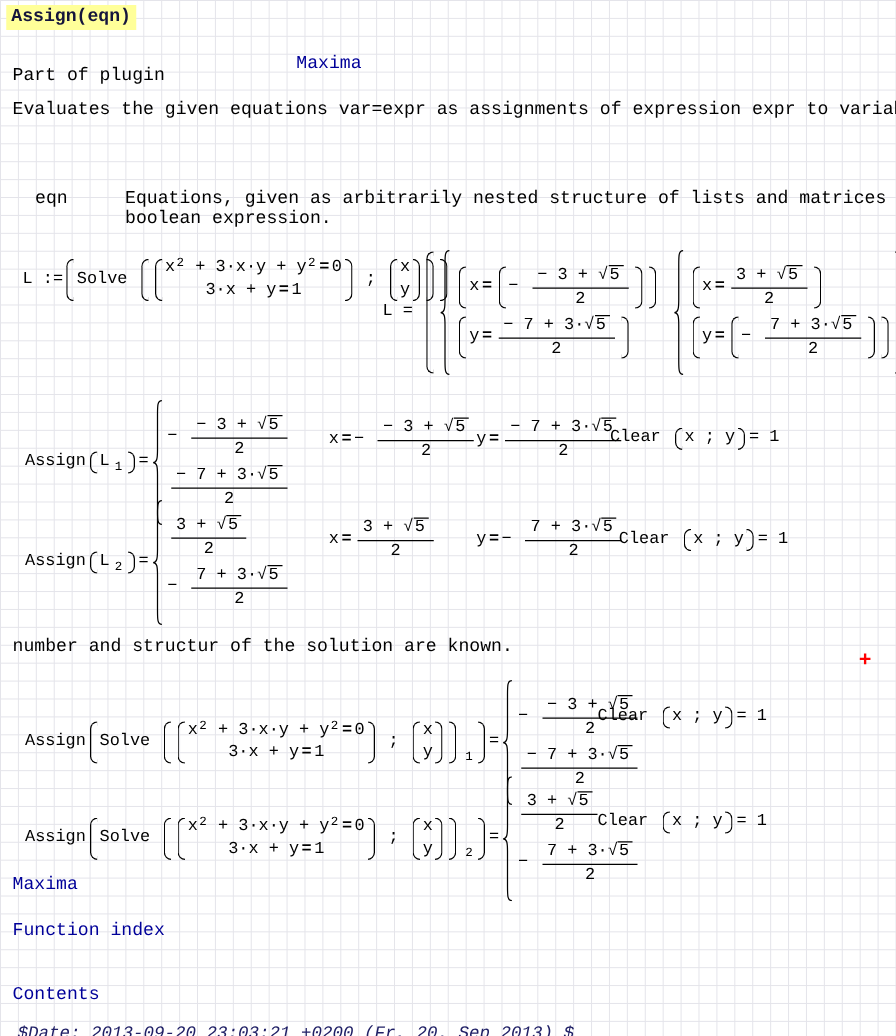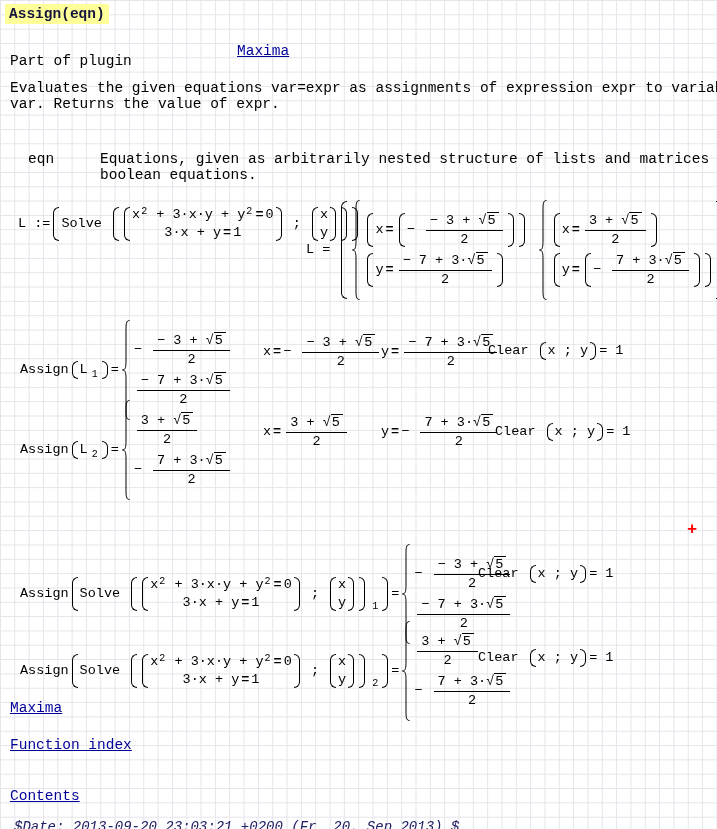--- a/index.html
+++ b/index.html
@@ -7,21 +7,21 @@
     position:relative;width:717px;height:829px;overflow:hidden;
     font-family:"Liberation Mono","DejaVu Sans Mono",monospace;color:#000;
     background-image:
       linear-gradient(to right,#e4e4ea 1px,transparent 1px),
       linear-gradient(to bottom,#e4e4ea 1px,transparent 1px);
     background-size:14.33px 14.33px;
   }
   .region{position:absolute;white-space:pre;}
   .text{font-size:14.5px;line-height:16px;}
   .title{font-size:14.5px;font-weight:bold;background:#ffff99;padding:2px 4px;color:#14143c;}
-  .link{font-size:14.5px;color:#000099;text-decoration:underline;cursor:pointer;line-height:16px;}
+  .link{font-size:14.5px;color:#000099;cursor:pointer;line-height:16px;}
   .footer{font-size:14px;font-style:italic;color:#202066;line-height:18px;margin-top:47px;}
   .cursor{position:absolute;color:#ff0000;font-size:17px;font-weight:bold;line-height:17px;}
   
   .math{position:absolute;display:flex;align-items:center;font-size:13.5px;line-height:16px;white-space:pre;}
   .mr{display:inline-flex;align-items:center;}
   .mt{display:inline-block;}
   .beq{font-weight:bold;margin:0 2px;}
   .msup{font-size:10px;align-self:flex-start;position:relative;top:-3px;margin:0 1px;}
   .msub{font-size:10px;align-self:flex-end;position:relative;top:3px;margin:0 2px 0 4px;}
   .mfrac{display:inline-flex;flex-direction:column;align-items:center;margin:0 3px;}
@@ -45,25 +45,24 @@
 <body>
 
 <div id="canvas">
 
   <div class="region title" style="left:5px;top:4px">Assign(eqn)</div>
 
   <div class="region text" style="left:10px;top:53px">Part of plugin</div>
   <a class="region link" style="left:237px;top:43px">Maxima</a>
 
   <div class="region text" style="left:10px;top:80px">Evaluates the given equations var=expr as assignments of expression expr to variable</div>
-  <div class="region text" style="left:10px;top:96px">var. Returns the value of expr.</div>
 
   <div class="region text" style="left:28px;top:151px">eqn</div>
   <div class="region text" style="left:100px;top:151px">Equations, given as arbitrarily nested structure of lists and matrices of</div>
-  <div class="region text" style="left:100px;top:167px">boolean equations.</div>
+  <div class="region text" style="left:100px;top:167px">boolean expression.</div>
 
   <div class="math" style="left:18px;top:206px"><span class="mr"><span class="mt">L :=</span><span class="mr mpar"><span class="mpl"></span><span class="mt">Solve </span><span class="mr mpar"><span class="mpl"></span><span class="mr mpar"><span class="mpl"></span><span class="mstack"><span class="mrowi"><span class="mr"><span class="mt">x</span><span class="msup">2</span><span class="mt"> + 3·x·y + y</span><span class="msup">2</span><span class="mt beq">=</span><span class="mt">0</span></span></span><span class="mrowi"><span class="mr"><span class="mt">3·x + y</span><span class="mt beq">=</span><span class="mt">1</span></span></span></span><span class="mpr"></span></span><span class="mt"> ; </span><span class="mr mpar"><span class="mpl"></span><span class="mstack"><span class="mrowi"><span class="mt">x</span></span><span class="mrowi"><span class="mt">y</span></span></span><span class="mpr"></span></span><span class="mpr"></span></span><span class="mpr"></span></span></span></div>
   <div class="math" style="left:306px;top:200px"><span class="mr"><span class="mt">L = </span><span class="mr mpar"><span class="mpl"></span><span class="mr msys"><span class="mbrace"><svg viewBox="0 0 8 100" preserveAspectRatio="none">
                 <path d="M7.5 0.5 C4 0.5 4 4 4 12 L4 40 C4 47 3.5 50 0.5 50 C3.5 50 4 53 4 60 L4 88 C4 96 4 99.5 7.5 99.5" fill="none" stroke="#000" stroke-width="1" vector-effect="non-scaling-stroke"></path>
               </svg></span><span class="mcol"><span class="mrowi"><span class="mr mpar"><span class="mpl"></span><span class="mt">x</span><span class="mt beq">=</span><span class="mr mpar"><span class="mpl"></span><span class="mt">− </span><span class="mfrac"><span class="mnum"><span class="mr"><span class="mt">− 3 + </span><span class="msqrt"><span class="mt">√</span><span class="mrdc"><span class="mt">5</span></span></span></span></span><span class="mden"><span class="mt">2</span></span></span><span class="mpr"></span></span><span class="mpr"></span></span></span><span class="mrowi"><span class="mr mpar"><span class="mpl"></span><span class="mt">y</span><span class="mt beq">=</span><span class="mfrac"><span class="mnum"><span class="mr"><span class="mt">− 7 + 3·</span><span class="msqrt"><span class="mt">√</span><span class="mrdc"><span class="mt">5</span></span></span></span></span><span class="mden"><span class="mt">2</span></span></span><span class="mpr"></span></span></span></span></span><span class="msp" style="width: 8px;"></span><span class="mr msys"><span class="mbrace"><svg viewBox="0 0 8 100" preserveAspectRatio="none">
                 <path d="M7.5 0.5 C4 0.5 4 4 4 12 L4 40 C4 47 3.5 50 0.5 50 C3.5 50 4 53 4 60 L4 88 C4 96 4 99.5 7.5 99.5" fill="none" stroke="#000" stroke-width="1" vector-effect="non-scaling-stroke"></path>
               </svg></span><span class="mcol"><span class="mrowi"><span class="mr mpar"><span class="mpl"></span><span class="mt">x</span><span class="mt beq">=</span><span class="mfrac"><span class="mnum"><span class="mr"><span class="mt">3 + </span><span class="msqrt"><span class="mt">√</span><span class="mrdc"><span class="mt">5</span></span></span></span></span><span class="mden"><span class="mt">2</span></span></span><span class="mpr"></span></span></span><span class="mrowi"><span class="mr mpar"><span class="mpl"></span><span class="mt">y</span><span class="mt beq">=</span><span class="mr mpar"><span class="mpl"></span><span class="mt">− </span><span class="mfrac"><span class="mnum"><span class="mr"><span class="mt">7 + 3·</span><span class="msqrt"><span class="mt">√</span><span class="mrdc"><span class="mt">5</span></span></span></span></span><span class="mden"><span class="mt">2</span></span></span><span class="mpr"></span></span><span class="mpr"></span></span></span></span></span><span class="mpr"></span></span></span></div>
 
   <div class="math" style="left:20px;top:320px"><span class="mr"><span class="mt">Assign</span><span class="mr mpar"><span class="mpl"></span><span class="mt">L</span><span class="msub">1</span><span class="mpr"></span></span><span class="mt">=</span><span class="mr msys"><span class="mbrace"><svg viewBox="0 0 8 100" preserveAspectRatio="none">
               <path d="M7.5 0.5 C4 0.5 4 4 4 12 L4 40 C4 47 3.5 50 0.5 50 C3.5 50 4 53 4 60 L4 88 C4 96 4 99.5 7.5 99.5" fill="none" stroke="#000" stroke-width="1" vector-effect="non-scaling-stroke"></path>
@@ -72,20 +71,21 @@
   <div class="math" style="left:381px;top:334px"><span class="mr"><span class="mt">y</span><span class="mt beq">=</span><span class="mfrac"><span class="mnum"><span class="mr"><span class="mt">− 7 + 3·</span><span class="msqrt"><span class="mt">√</span><span class="mrdc"><span class="mt">5</span></span></span></span></span><span class="mden"><span class="mt">2</span></span></span></span></div>
   <div class="math" style="left:488px;top:341px"><span class="mr"><span class="mt">Clear </span><span class="mr mpar"><span class="mpl"></span><span class="mt">x ; y</span><span class="mpr"></span></span><span class="mt">= 1</span></span></div>
 
   <div class="math" style="left:20px;top:400px"><span class="mr"><span class="mt">Assign</span><span class="mr mpar"><span class="mpl"></span><span class="mt">L</span><span class="msub">2</span><span class="mpr"></span></span><span class="mt">=</span><span class="mr msys"><span class="mbrace"><svg viewBox="0 0 8 100" preserveAspectRatio="none">
               <path d="M7.5 0.5 C4 0.5 4 4 4 12 L4 40 C4 47 3.5 50 0.5 50 C3.5 50 4 53 4 60 L4 88 C4 96 4 99.5 7.5 99.5" fill="none" stroke="#000" stroke-width="1" vector-effect="non-scaling-stroke"></path>
             </svg></span><span class="mcol"><span class="mrowi"><span class="mfrac"><span class="mnum"><span class="mr"><span class="mt">3 + </span><span class="msqrt"><span class="mt">√</span><span class="mrdc"><span class="mt">5</span></span></span></span></span><span class="mden"><span class="mt">2</span></span></span></span><span class="mrowi"><span class="mr"><span class="mt">− </span><span class="mfrac"><span class="mnum"><span class="mr"><span class="mt">7 + 3·</span><span class="msqrt"><span class="mt">√</span><span class="mrdc"><span class="mt">5</span></span></span></span></span><span class="mden"><span class="mt">2</span></span></span></span></span></span></span></span></div>
   <div class="math" style="left:263px;top:414px"><span class="mr"><span class="mt">x</span><span class="mt beq">=</span><span class="mfrac"><span class="mnum"><span class="mr"><span class="mt">3 + </span><span class="msqrt"><span class="mt">√</span><span class="mrdc"><span class="mt">5</span></span></span></span></span><span class="mden"><span class="mt">2</span></span></span></span></div>
   <div class="math" style="left:381px;top:414px"><span class="mr"><span class="mt">y</span><span class="mt beq">=</span><span class="mt">− </span><span class="mfrac"><span class="mnum"><span class="mr"><span class="mt">7 + 3·</span><span class="msqrt"><span class="mt">√</span><span class="mrdc"><span class="mt">5</span></span></span></span></span><span class="mden"><span class="mt">2</span></span></span></span></div>
   <div class="math" style="left:495px;top:422px"><span class="mr"><span class="mt">Clear </span><span class="mr mpar"><span class="mpl"></span><span class="mt">x ; y</span><span class="mpr"></span></span><span class="mt">= 1</span></span></div>
 
+  <div class="region text" style="left:10px;top:510px">number and structur of the solution are known.</div>
 
   <div class="cursor" style="left:687px;top:521px">+</div>
 
   <div class="math" style="left:20px;top:544px"><span class="mr"><span class="mt">Assign</span><span class="mr mpar"><span class="mpl"></span><span class="mt">Solve </span><span class="mr mpar"><span class="mpl"></span><span class="mr mpar"><span class="mpl"></span><span class="mstack"><span class="mrowi"><span class="mr"><span class="mt">x</span><span class="msup">2</span><span class="mt"> + 3·x·y + y</span><span class="msup">2</span><span class="mt beq">=</span><span class="mt">0</span></span></span><span class="mrowi"><span class="mr"><span class="mt">3·x + y</span><span class="mt beq">=</span><span class="mt">1</span></span></span></span><span class="mpr"></span></span><span class="mt"> ; </span><span class="mr mpar"><span class="mpl"></span><span class="mstack"><span class="mrowi"><span class="mt">x</span></span><span class="mrowi"><span class="mt">y</span></span></span><span class="mpr"></span></span><span class="mpr"></span></span><span class="msub">1</span><span class="mpr"></span></span><span class="mt">=</span><span class="mr msys"><span class="mbrace"><svg viewBox="0 0 8 100" preserveAspectRatio="none">
               <path d="M7.5 0.5 C4 0.5 4 4 4 12 L4 40 C4 47 3.5 50 0.5 50 C3.5 50 4 53 4 60 L4 88 C4 96 4 99.5 7.5 99.5" fill="none" stroke="#000" stroke-width="1" vector-effect="non-scaling-stroke"></path>
             </svg></span><span class="mcol"><span class="mrowi"><span class="mr"><span class="mt">− </span><span class="mfrac"><span class="mnum"><span class="mr"><span class="mt">− 3 + </span><span class="msqrt"><span class="mt">√</span><span class="mrdc"><span class="mt">5</span></span></span></span></span><span class="mden"><span class="mt">2</span></span></span></span></span><span class="mrowi"><span class="mfrac"><span class="mnum"><span class="mr"><span class="mt">− 7 + 3·</span><span class="msqrt"><span class="mt">√</span><span class="mrdc"><span class="mt">5</span></span></span></span></span><span class="mden"><span class="mt">2</span></span></span></span></span></span></span></div>
   <div class="math" style="left:478px;top:564px"><span class="mr"><span class="mt">Clear </span><span class="mr mpar"><span class="mpl"></span><span class="mt">x ; y</span><span class="mpr"></span></span><span class="mt">= 1</span></span></div>
 
   <div class="math" style="left:20px;top:621px"><span class="mr"><span class="mt">Assign</span><span class="mr mpar"><span class="mpl"></span><span class="mt">Solve </span><span class="mr mpar"><span class="mpl"></span><span class="mr mpar"><span class="mpl"></span><span class="mstack"><span class="mrowi"><span class="mr"><span class="mt">x</span><span class="msup">2</span><span class="mt"> + 3·x·y + y</span><span class="msup">2</span><span class="mt beq">=</span><span class="mt">0</span></span></span><span class="mrowi"><span class="mr"><span class="mt">3·x + y</span><span class="mt beq">=</span><span class="mt">1</span></span></span></span><span class="mpr"></span></span><span class="mt"> ; </span><span class="mr mpar"><span class="mpl"></span><span class="mstack"><span class="mrowi"><span class="mt">x</span></span><span class="mrowi"><span class="mt">y</span></span></span><span class="mpr"></span></span><span class="mpr"></span></span><span class="msub">2</span><span class="mpr"></span></span><span class="mt">=</span><span class="mr msys"><span class="mbrace"><svg viewBox="0 0 8 100" preserveAspectRatio="none">
               <path d="M7.5 0.5 C4 0.5 4 4 4 12 L4 40 C4 47 3.5 50 0.5 50 C3.5 50 4 53 4 60 L4 88 C4 96 4 99.5 7.5 99.5" fill="none" stroke="#000" stroke-width="1" vector-effect="non-scaling-stroke"></path>

